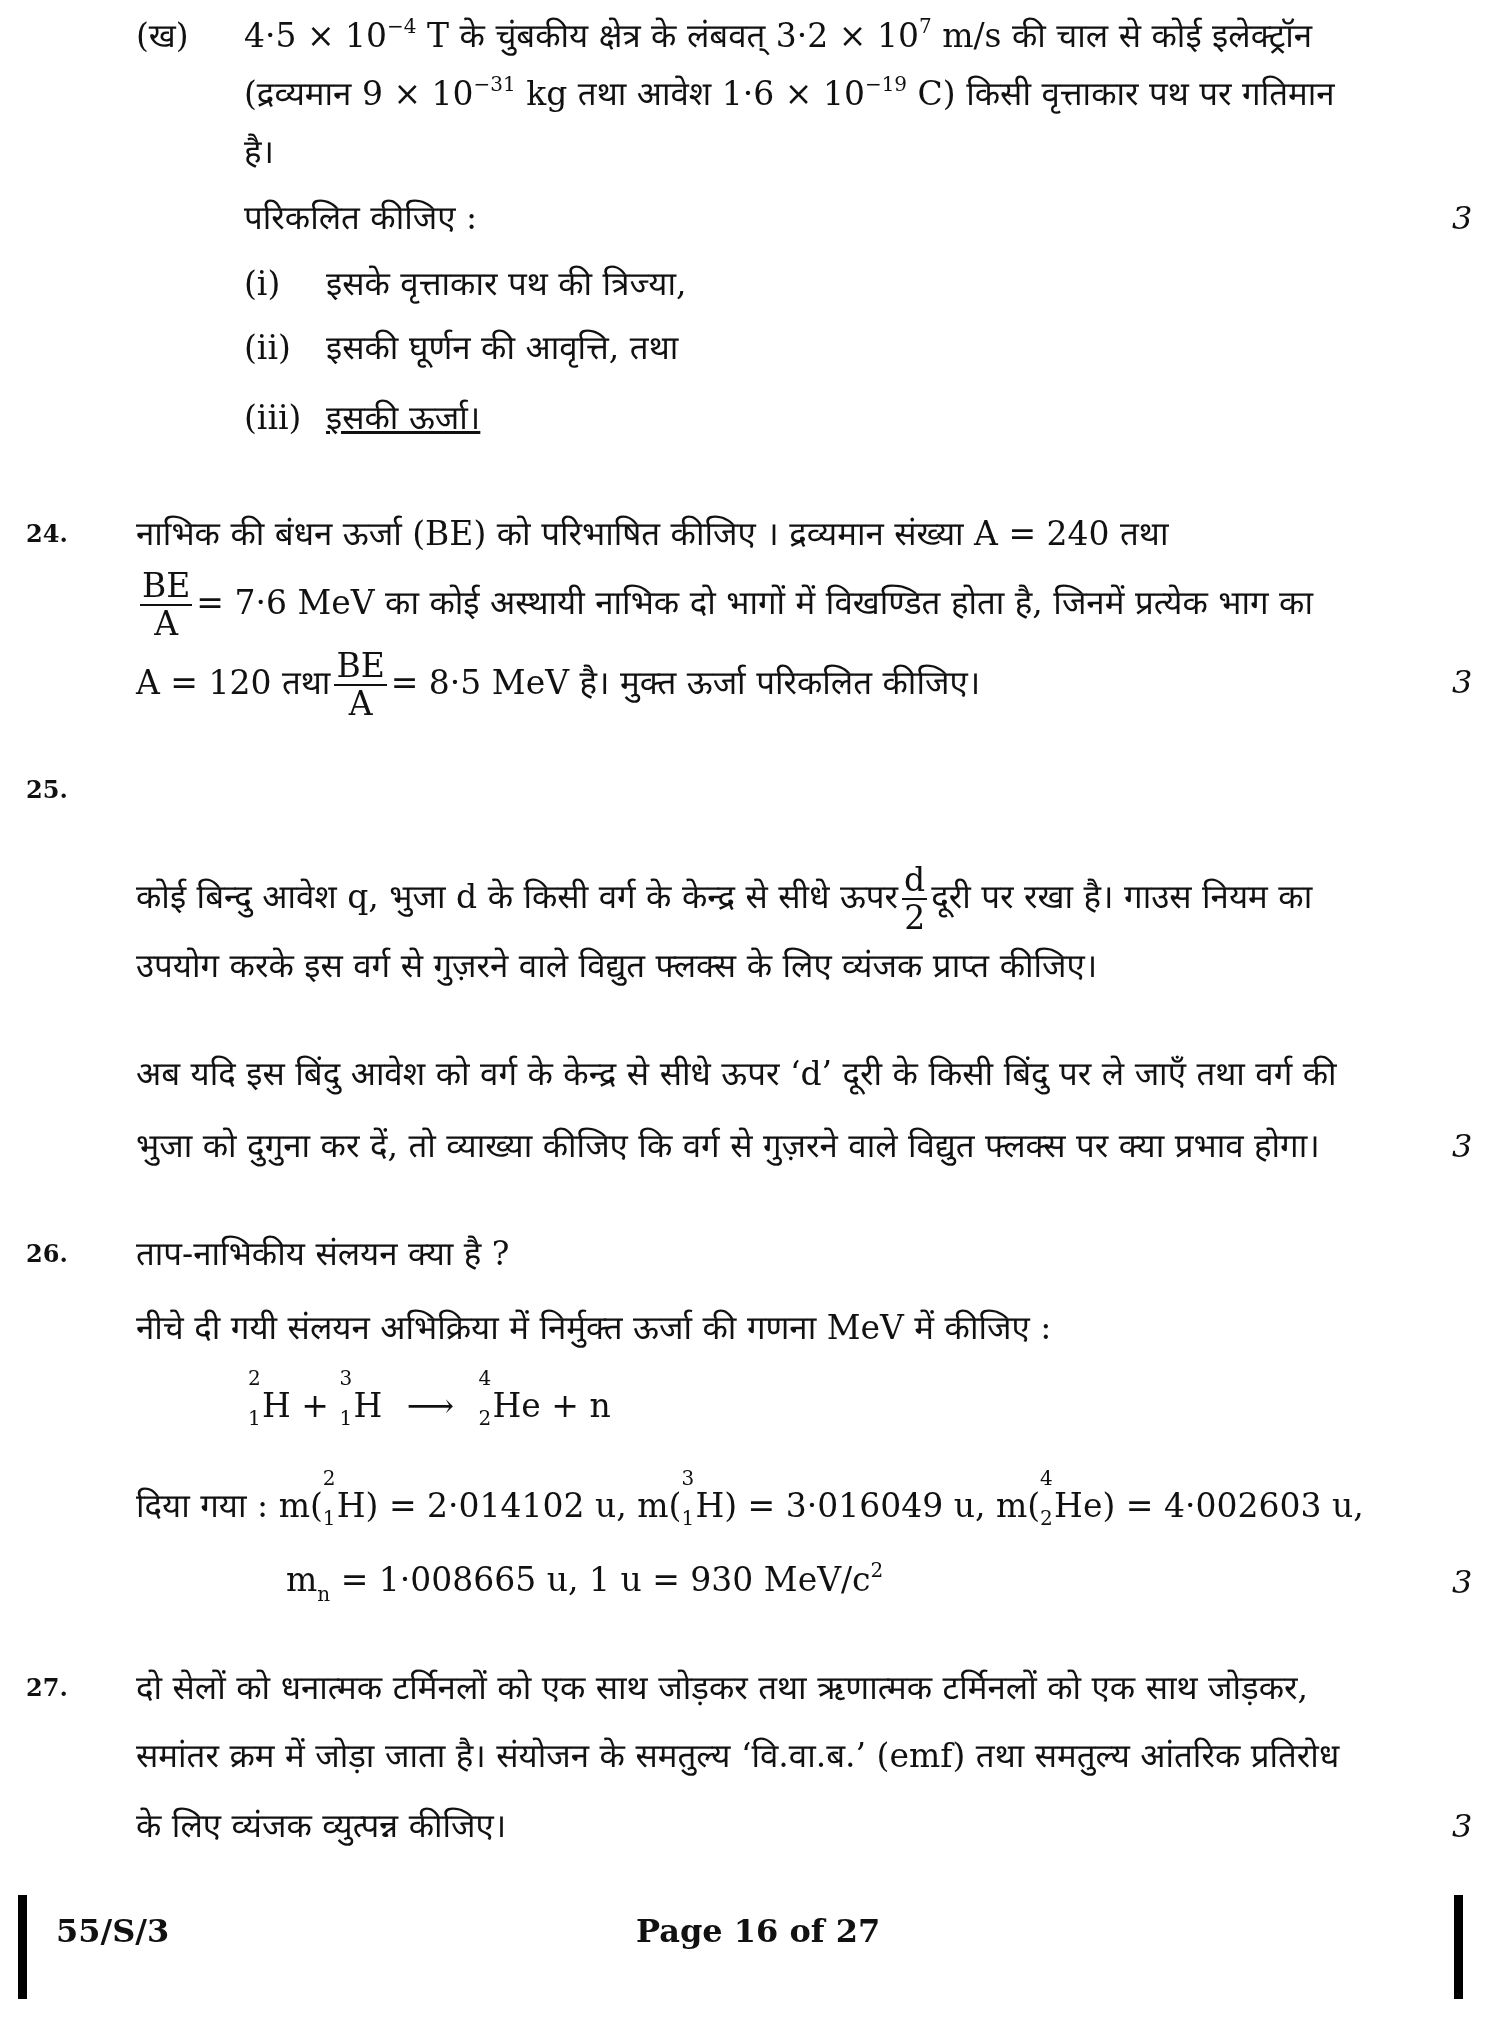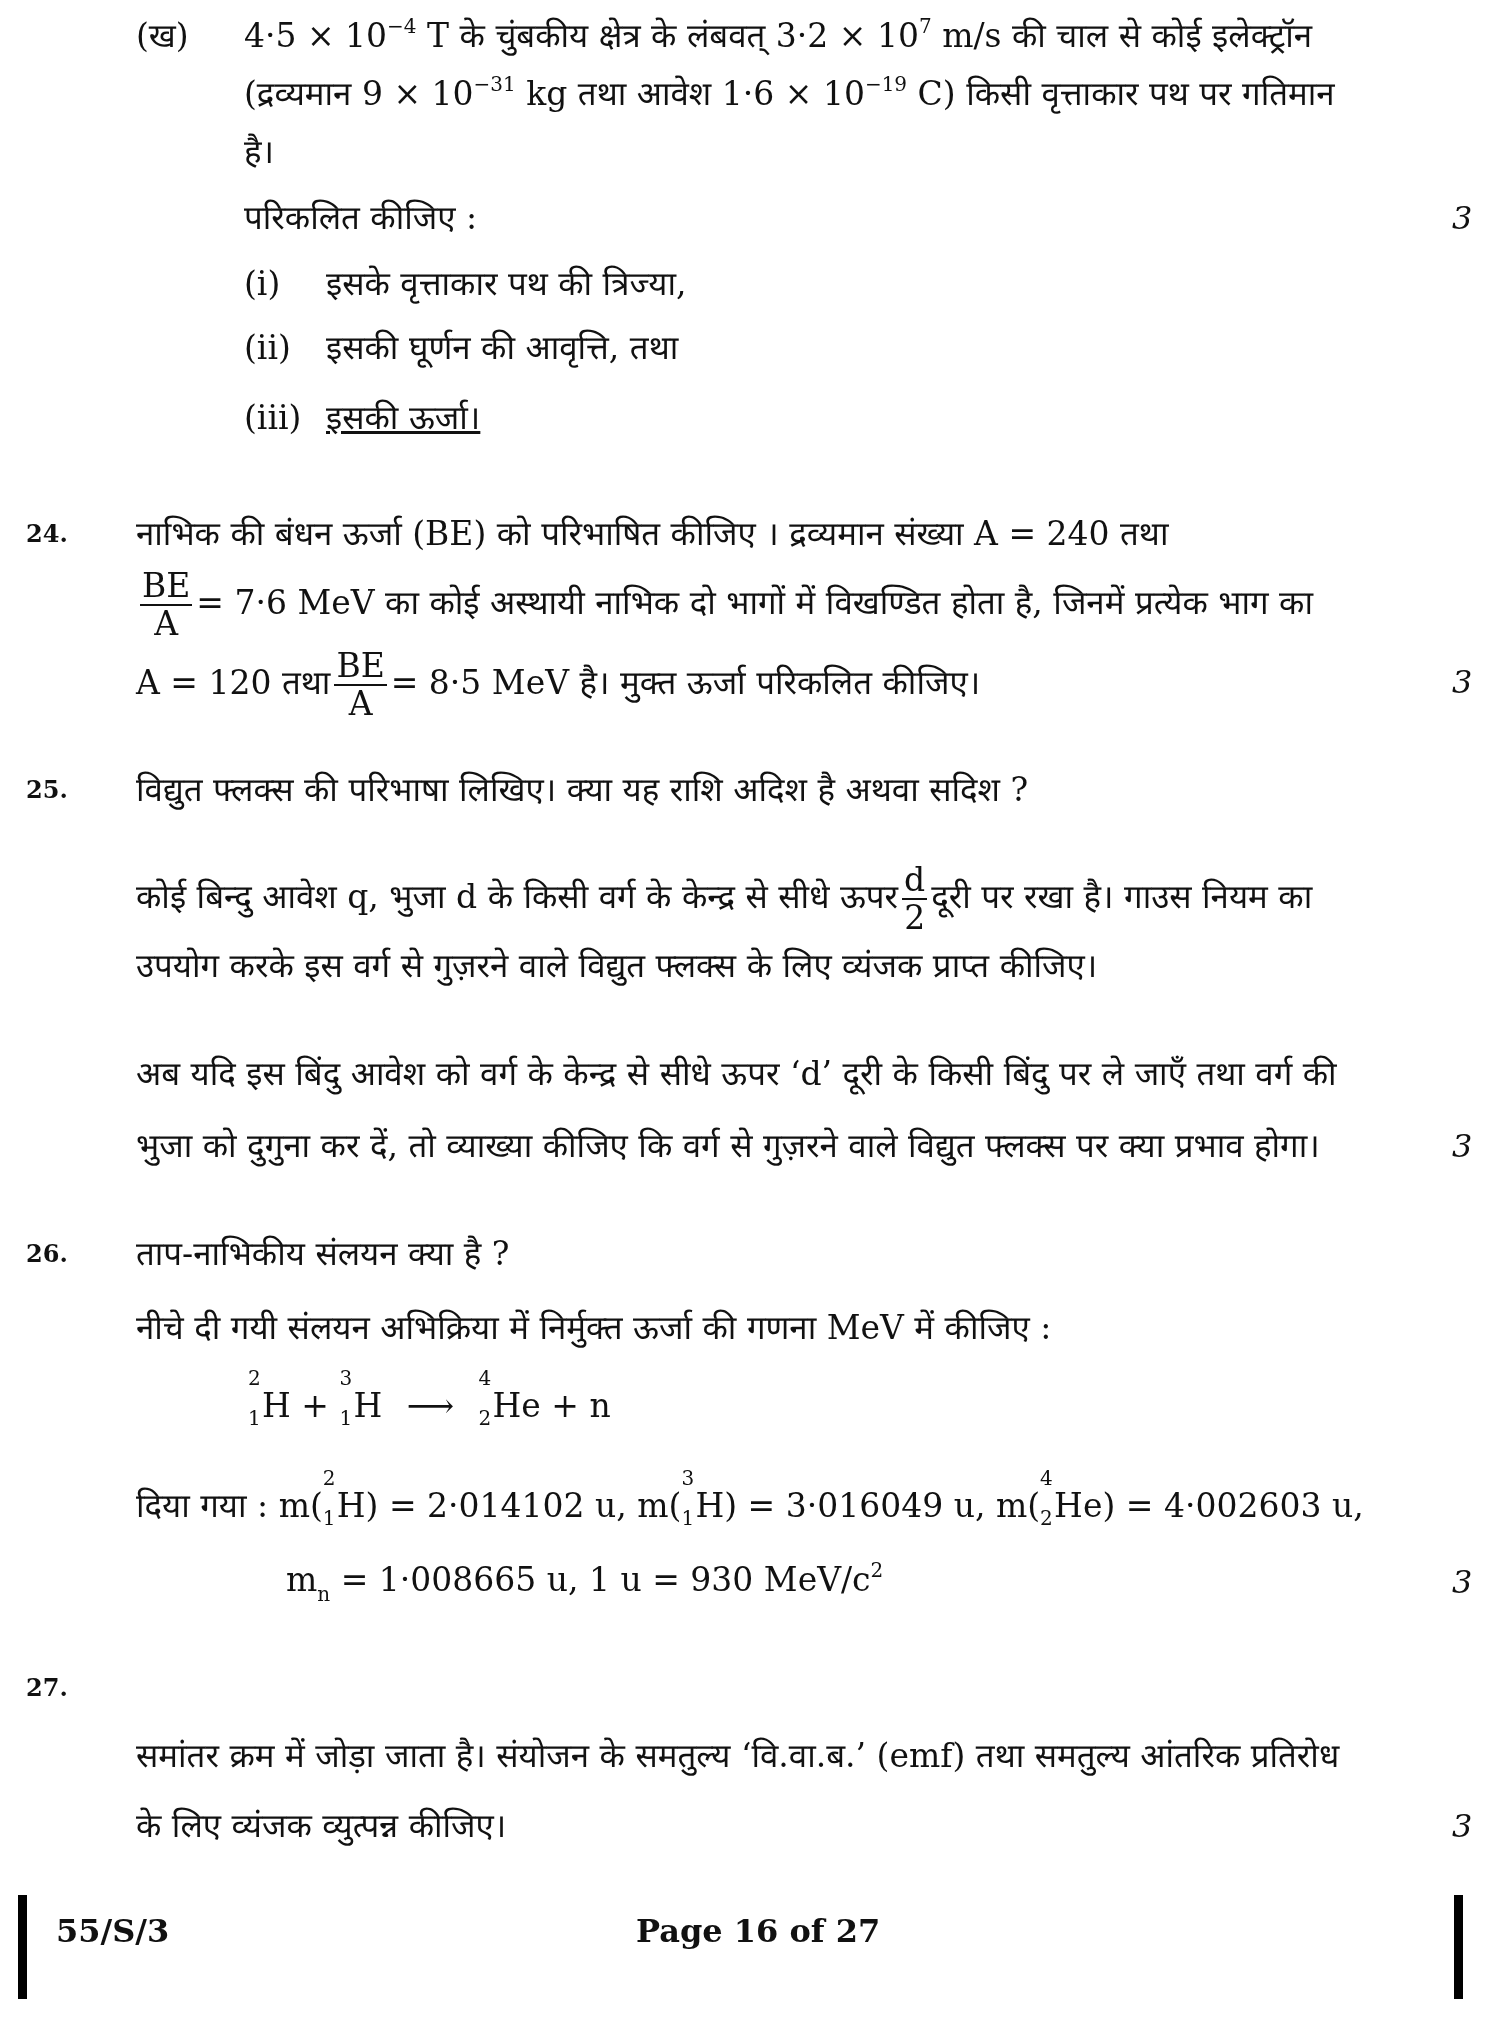--- a/index.html
+++ b/index.html
@@ -56,21 +56,20 @@
   <div class="line" style="left:136px; top:512px;">नाभिक की बंधन ऊर्जा (BE) को परिभाषित कीजिए । द्रव्यमान संख्या A = 240 तथा</div>
   <div class="line" style="left:136px; top:568px;">
     <span class="frac"><span class="num">BE</span><span class="den">A</span></span><span>= 7·6 MeV का कोई अस्थायी नाभिक दो भागों में विखण्डित होता है, जिनमें प्रत्येक भाग का</span>
   </div>
   <div class="line" style="left:136px; top:648px;">
     <span>A = 120 तथा</span><span class="frac"><span class="num">BE</span><span class="den">A</span></span><span>= 8·5 MeV है। मुक्त ऊर्जा परिकलित कीजिए।</span>
   </div>
   <div class="marks" style="top:660px;">3</div>
 
   <div class="qnum" style="top:768px;">25.</div>
-  <div class="line" style="left:136px; top:768px;">विद्युत फ्लक्स की परिभाषा लिखिए। क्या यह राशि अदिश है अथवा सदिश ?</div>
   <div class="line" style="left:136px; top:862px;">
     <span>कोई बिन्दु आवेश q, भुजा d के किसी वर्ग के केन्द्र से सीधे ऊपर</span><span class="frac"><span class="num">d</span><span class="den">2</span></span><span>दूरी पर रखा है। गाउस नियम का</span>
   </div>
   <div class="line" style="left:136px; top:944px;">उपयोग करके इस वर्ग से गुज़रने वाले विद्युत फ्लक्स के लिए व्यंजक प्राप्त कीजिए।</div>
   <div class="line" style="left:136px; top:1052px;">अब यदि इस बिंदु आवेश को वर्ग के केन्द्र से सीधे ऊपर ‘d’ दूरी के किसी बिंदु पर ले जाएँ तथा वर्ग की</div>
   <div class="line" style="left:136px; top:1124px;">भुजा को दुगुना कर दें, तो व्याख्या कीजिए कि वर्ग से गुज़रने वाले विद्युत फ्लक्स पर क्या प्रभाव होगा।</div>
   <div class="marks" style="top:1124px;">3</div>
 
   <div class="qnum" style="top:1232px;">26.</div>
   <div class="line" style="left:136px; top:1306px;">नीचे दी गयी संलयन अभिक्रिया में निर्मुक्त ऊर्जा की गणना MeV में कीजिए :</div>
@@ -88,20 +87,21 @@
     <span>m(</span><span class="nuc"><span class="ms">2</span><span class="zs">1</span><span class="sym">H</span></span><span>) = 2·014102 u,</span>
     <span>m(</span><span class="nuc"><span class="ms">3</span><span class="zs">1</span><span class="sym">H</span></span><span>) = 3·016049 u,</span>
     <span>m(</span><span class="nuc"><span class="ms">4</span><span class="zs">2</span><span class="sym">He</span></span><span>) = 4·002603 u,</span>
   </div>
   <div class="line" style="left:286px; top:1558px;">
     <span>m</span><sub>n</sub><span> = 1·008665 u, 1 u = 930 MeV/c</span><sup>2</sup>
   </div>
   <div class="marks" style="top:1560px;">3</div>
 
   <div class="qnum" style="top:1666px;">27.</div>
+  <div class="line" style="left:136px; top:1666px;">दो सेलों को धनात्मक टर्मिनलों को एक साथ जोड़कर तथा ऋणात्मक टर्मिनलों को एक साथ जोड़कर,</div>
   <div class="line" style="left:136px; top:1734px;">समांतर क्रम में जोड़ा जाता है। संयोजन के समतुल्य ‘वि.वा.ब.’ (emf) तथा समतुल्य आंतरिक प्रतिरोध</div>
   <div class="line" style="left:136px; top:1804px;">के लिए व्यंजक व्युत्पन्न कीजिए।</div>
   <div class="marks" style="top:1804px;">3</div>
 
   <div class="footer-bar" style="left:18px;"></div>
   <div class="footer-code">55/S/3</div>
   <div class="footer-page">Page 16 of 27</div>
   <div class="footer-bar" style="left:1454px;"></div>
 </div>
 

